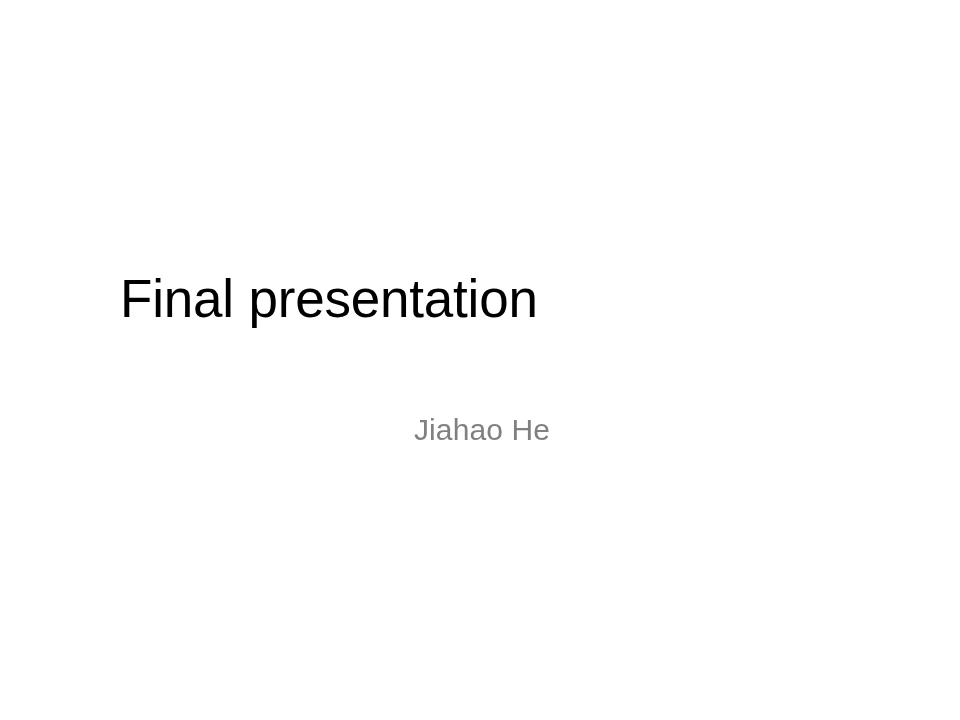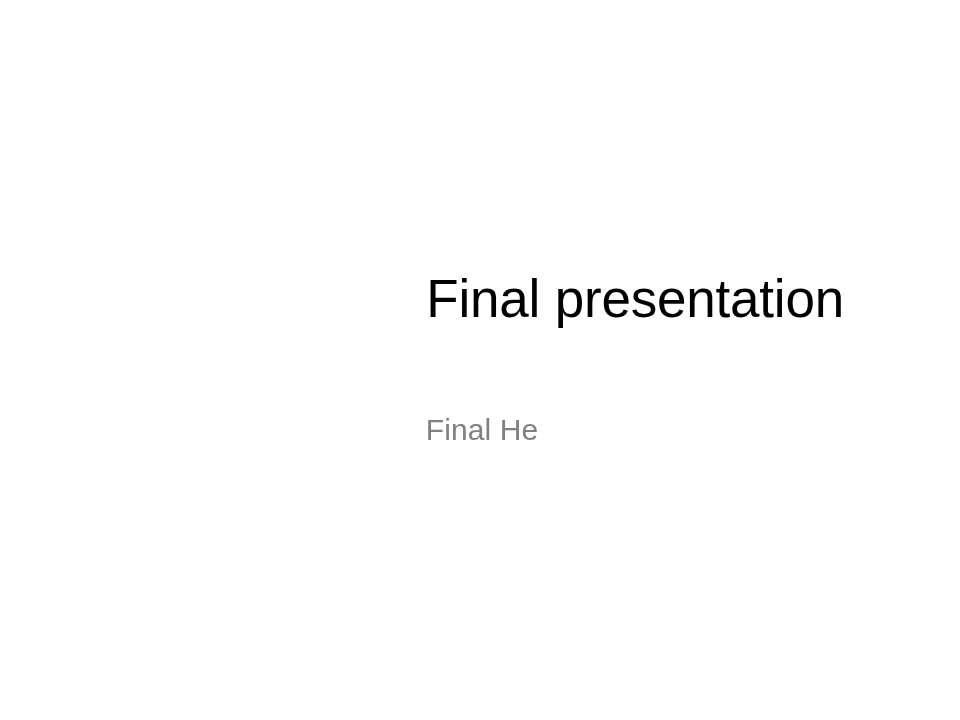--- a/index.html
+++ b/index.html
@@ -33,21 +33,21 @@
     height: 135px;
     display: flex;
     align-items: flex-end;
     justify-content: center;
     box-sizing: border-box;
   }
 
   .title-text {
     display: block;
     width: 100%;
-    text-align: right;
+    text-align: left;
     font-family: "Liberation Sans", sans-serif;
     font-size: 53px;
     font-weight: 400;
     line-height: 1.0;
     letter-spacing: -0.2px;
     color: #000000;
     white-space: nowrap;
   }
 
   
@@ -79,16 +79,16 @@
 </head>
 <body>
 
 <div class="slide">
 
   <div class="title-placeholder">
     <span class="title-text">Final presentation</span>
   </div>
 
   <div class="subtitle-placeholder">
-    <span class="subtitle-text">Final He</span>
+    <span class="subtitle-text">Jiahao He</span>
   </div>
 
 </div>
 
 </body></html>

